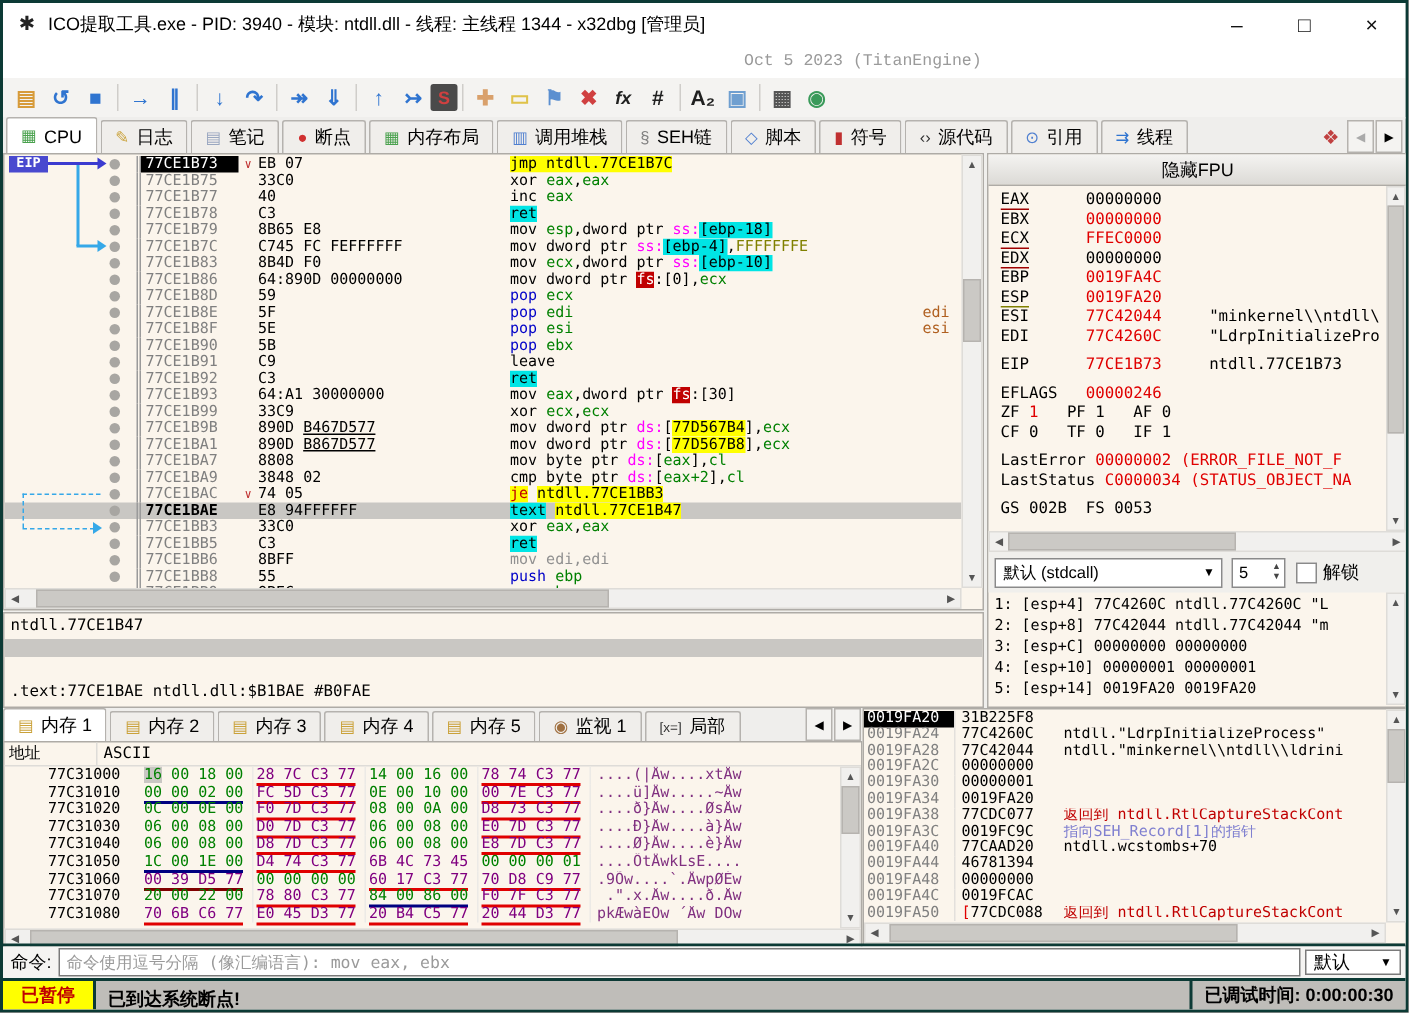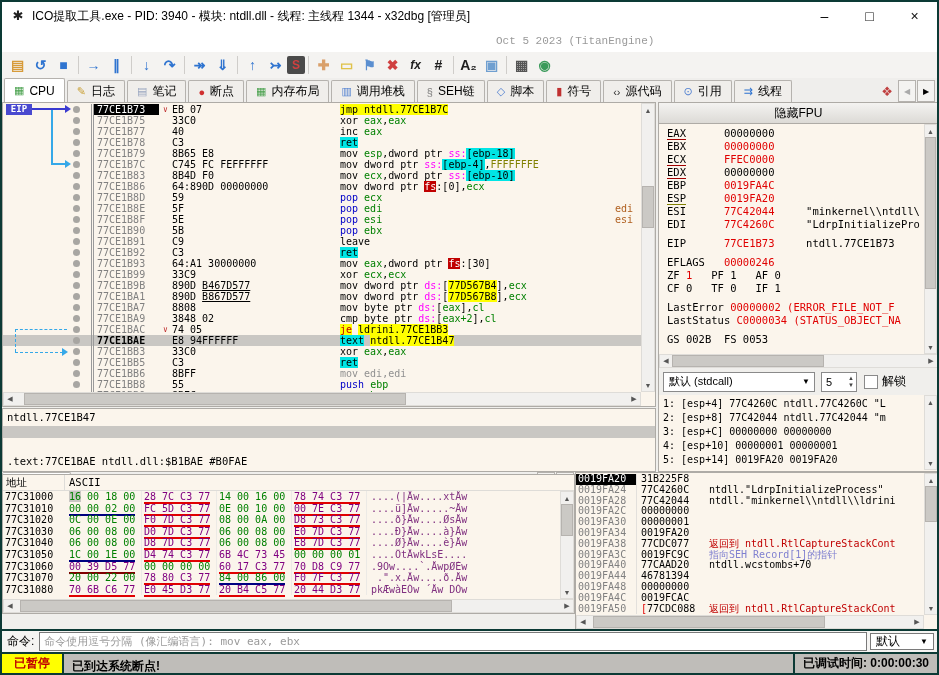--- a/index.html
+++ b/index.html
@@ -98,27 +98,27 @@
   .conv-box{width:12px;height:12px;border:1px solid #8a8a8a;background:#fff;margin-right:4px;}
   .args{position:absolute;left:0;width:266px;top:292px;bottom:1px;font:10px/14px "DejaVu Sans Mono",monospace;
         padding:2px 0 0 4px;white-space:pre;overflow:hidden;box-sizing:border-box;}
   .args-vscroll{position:absolute;right:1px;top:292px;bottom:1px;width:13px;}
   
   .memtabs{left:0;top:470px;width:573px;height:22px;background:#efeeec;display:flex;align-items:flex-end;}
   .memtabs .tab{height:19px;font-size:12px;}
   .memtabs .tab.active{height:21px;}
   .memtab-arrows{margin-left:auto;display:flex;padding-right:1px;}
   
-  .dump{left:0;top:472px;width:573px;height:140px;}
+  .dump{left:0;top:492px;width:573px;height:140px;}
   .dump-header{display:flex;height:15px;font:10.5px/15px "DejaVu Sans Mono",monospace;border-bottom:1px solid #dedcd8;}
   .dh-addr{width:62px;flex:none;border-right:1px solid #dedcd8;padding-left:3px;box-sizing:border-box;}
   .dh-hex{width:296px;flex:none;border-right:1px solid #dedcd8;padding-left:3px;box-sizing:border-box;}
   .dh-ascii{flex:1;padding-left:4px;}
   .dump-rows{position:absolute;left:0;top:16px;right:14px;bottom:14px;overflow:hidden;}
-  .du-row{display:flex;height:11.6px;white-space:pre;font:10px/11.6px "DejaVu Sans Mono",monospace;align-items:center;}
+  .du-row{display:flex;height:11.6px;white-space:pre;font:10px/11.6px "DejaVu Sans Mono",monospace;align-items:center;margin-left:27px;}
   .du-addr{width:62px;flex:none;padding-left:2px;color:#000;}
   .du-g{width:72px;flex:none;border-right:1px solid #eceae6;padding-left:2px;}
   .du-ascii{flex:1;padding-left:4px;color:#803080;overflow:hidden;}
   .dg-d{color:#008000;} .dg-dn{color:#008000;border-bottom:2px solid #000080;}
   .dg-p{color:#800080;border-bottom:2px solid #e00000;} .dg-pp{color:#800080;}
   .dg-pd{color:#800080;border-bottom:2px solid #800000;}
   .selbyte{background:#c9c7c3;}
   .dump-vscroll{position:absolute;right:0;top:16px;bottom:14px;width:14px;}
   .dump-hscroll{position:absolute;left:0;right:0;bottom:0;height:14px;}
   
@@ -277,21 +277,21 @@
         <div class="dz-row"><span class="dz-gutter"><span class="dz-dot"></span></span><span class="dz-addr">77CE1B8F</span><span class="dz-mark"></span><span class="dz-bytes">5E</span><span class="dz-insn"><span class="tk-b">pop</span><span class="tk-k"> </span><span class="tk-r">esi</span></span><span class="dz-cmt">esi</span></div>
         <div class="dz-row"><span class="dz-gutter"><span class="dz-dot"></span></span><span class="dz-addr">77CE1B90</span><span class="dz-mark"></span><span class="dz-bytes">5B</span><span class="dz-insn"><span class="tk-b">pop</span><span class="tk-k"> </span><span class="tk-r">ebx</span></span><span class="dz-cmt"></span></div>
         <div class="dz-row"><span class="dz-gutter"><span class="dz-dot"></span></span><span class="dz-addr">77CE1B91</span><span class="dz-mark"></span><span class="dz-bytes">C9</span><span class="dz-insn"><span class="tk-k">leave</span></span><span class="dz-cmt"></span></div>
         <div class="dz-row"><span class="dz-gutter"><span class="dz-dot"></span></span><span class="dz-addr">77CE1B92</span><span class="dz-mark"></span><span class="dz-bytes">C3</span><span class="dz-insn"><span class="tk-cy">ret</span></span><span class="dz-cmt"></span></div>
         <div class="dz-row"><span class="dz-gutter"><span class="dz-dot"></span></span><span class="dz-addr">77CE1B93</span><span class="dz-mark"></span><span class="dz-bytes">64:A1 30000000</span><span class="dz-insn"><span class="tk-k">mov </span><span class="tk-r">eax</span><span class="tk-k">,dword ptr </span><span class="tk-f">fs</span><span class="tk-k">:[30]</span></span><span class="dz-cmt"></span></div>
         <div class="dz-row"><span class="dz-gutter"><span class="dz-dot"></span></span><span class="dz-addr">77CE1B99</span><span class="dz-mark"></span><span class="dz-bytes">33C9</span><span class="dz-insn"><span class="tk-k">xor </span><span class="tk-r">ecx</span><span class="tk-k">,</span><span class="tk-r">ecx</span></span><span class="dz-cmt"></span></div>
         <div class="dz-row"><span class="dz-gutter"><span class="dz-dot"></span></span><span class="dz-addr">77CE1B9B</span><span class="dz-mark"></span><span class="dz-bytes">890D <u>B467D577</u></span><span class="dz-insn"><span class="tk-k">mov dword ptr </span><span class="tk-s">ds:</span><span class="tk-k">[</span><span class="tk-y">77D567B4</span><span class="tk-k">]</span><span class="tk-k">,</span><span class="tk-r">ecx</span></span><span class="dz-cmt"></span></div>
         <div class="dz-row"><span class="dz-gutter"><span class="dz-dot"></span></span><span class="dz-addr">77CE1BA1</span><span class="dz-mark"></span><span class="dz-bytes">890D <u>B867D577</u></span><span class="dz-insn"><span class="tk-k">mov dword ptr </span><span class="tk-s">ds:</span><span class="tk-k">[</span><span class="tk-y">77D567B8</span><span class="tk-k">]</span><span class="tk-k">,</span><span class="tk-r">ecx</span></span><span class="dz-cmt"></span></div>
         <div class="dz-row"><span class="dz-gutter"><span class="dz-dot"></span></span><span class="dz-addr">77CE1BA7</span><span class="dz-mark"></span><span class="dz-bytes">8808</span><span class="dz-insn"><span class="tk-k">mov byte ptr </span><span class="tk-s">ds:</span><span class="tk-k">[</span><span class="tk-r">eax</span><span class="tk-k">],</span><span class="tk-r">cl</span></span><span class="dz-cmt"></span></div>
         <div class="dz-row"><span class="dz-gutter"><span class="dz-dot"></span></span><span class="dz-addr">77CE1BA9</span><span class="dz-mark"></span><span class="dz-bytes">3848 02</span><span class="dz-insn"><span class="tk-k">cmp byte ptr </span><span class="tk-s">ds:</span><span class="tk-k">[</span><span class="tk-r">eax+2</span><span class="tk-k">],</span><span class="tk-r">cl</span></span><span class="dz-cmt"></span></div>
-        <div class="dz-row"><span class="dz-gutter"><span class="dz-dot"></span></span><span class="dz-addr">77CE1BAC</span><span class="dz-mark">∨</span><span class="dz-bytes">74 05</span><span class="dz-insn"><span class="tk-yr">je</span><span class="tk-k"> </span><span class="tk-y">ldrini.77CE1BB3</span></span><span class="dz-cmt"></span></div>
+        <div class="dz-row"><span class="dz-gutter"><span class="dz-dot"></span></span><span class="dz-addr">77CE1BAC</span><span class="dz-mark">∨</span><span class="dz-bytes">74 05</span><span class="dz-insn"><span class="tk-yr">je</span><span class="tk-k"> </span><span class="tk-y">ntdll.77CE1BB3</span></span><span class="dz-cmt"></span></div>
         <div class="dz-row selrow"><span class="dz-gutter"><span class="dz-dot"></span></span><span class="dz-addr">77CE1BAE</span><span class="dz-mark"></span><span class="dz-bytes">E8 94FFFFFF</span><span class="dz-insn"><span class="tk-cy">text</span><span class="tk-k"> </span><span class="tk-y">ntdll.77CE1B47</span></span><span class="dz-cmt"></span></div>
         <div class="dz-row"><span class="dz-gutter"><span class="dz-dot"></span></span><span class="dz-addr">77CE1BB3</span><span class="dz-mark"></span><span class="dz-bytes">33C0</span><span class="dz-insn"><span class="tk-k">xor </span><span class="tk-r">eax</span><span class="tk-k">,</span><span class="tk-r">eax</span></span><span class="dz-cmt"></span></div>
         <div class="dz-row"><span class="dz-gutter"><span class="dz-dot"></span></span><span class="dz-addr">77CE1BB5</span><span class="dz-mark"></span><span class="dz-bytes">C3</span><span class="dz-insn"><span class="tk-cy">ret</span></span><span class="dz-cmt"></span></div>
         <div class="dz-row"><span class="dz-gutter"><span class="dz-dot"></span></span><span class="dz-addr">77CE1BB6</span><span class="dz-mark"></span><span class="dz-bytes">8BFF</span><span class="dz-insn"><span class="tk-g">mov edi,edi</span></span><span class="dz-cmt"></span></div>
         <div class="dz-row"><span class="dz-gutter"><span class="dz-dot"></span></span><span class="dz-addr">77CE1BB8</span><span class="dz-mark"></span><span class="dz-bytes">55</span><span class="dz-insn"><span class="tk-b">push</span><span class="tk-k"> </span><span class="tk-r">ebp</span></span><span class="dz-cmt"></span></div>
         <div class="dz-row"><span class="dz-gutter"></span><span class="dz-addr">77CE1BB9</span><span class="dz-mark"></span><span class="dz-bytes">8BEC</span><span class="dz-insn"><span class="tk-k">mov </span><span class="tk-r">ebp</span><span class="tk-k">,</span><span class="tk-r">esp</span></span><span class="dz-cmt"></span></div>
         <div class="eip-badge">EIP</div>
         <div class="eip-line"></div>
         <div class="eip-head"></div>
         <div class="jmp-v"></div>

